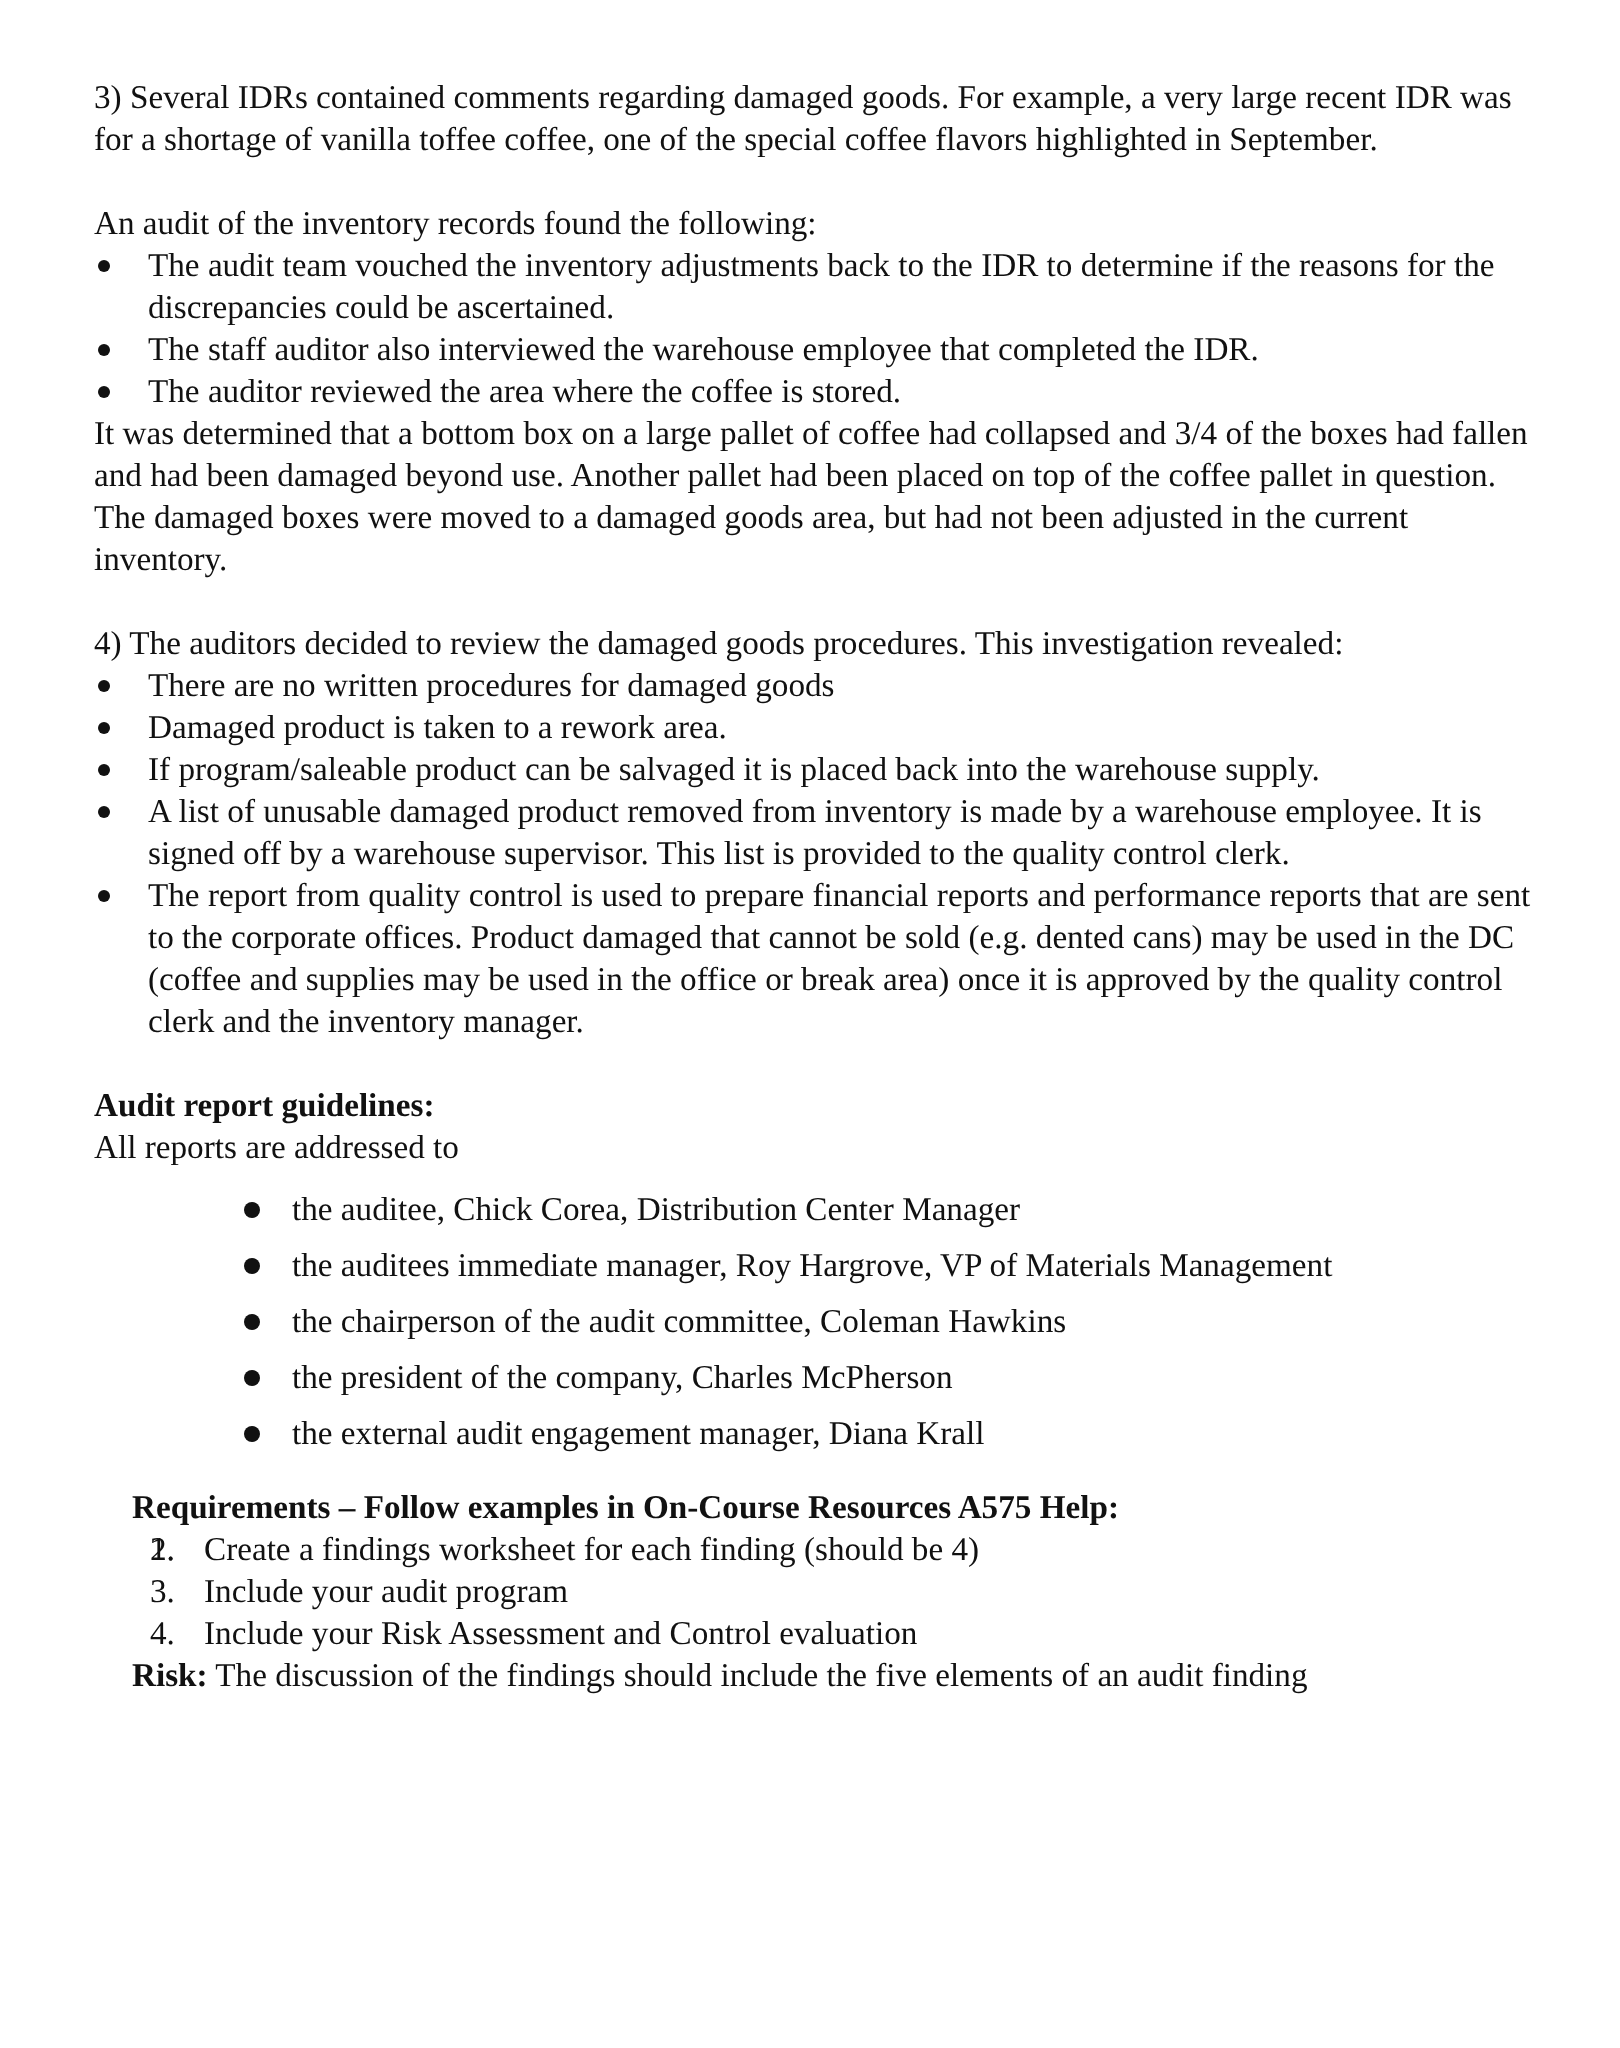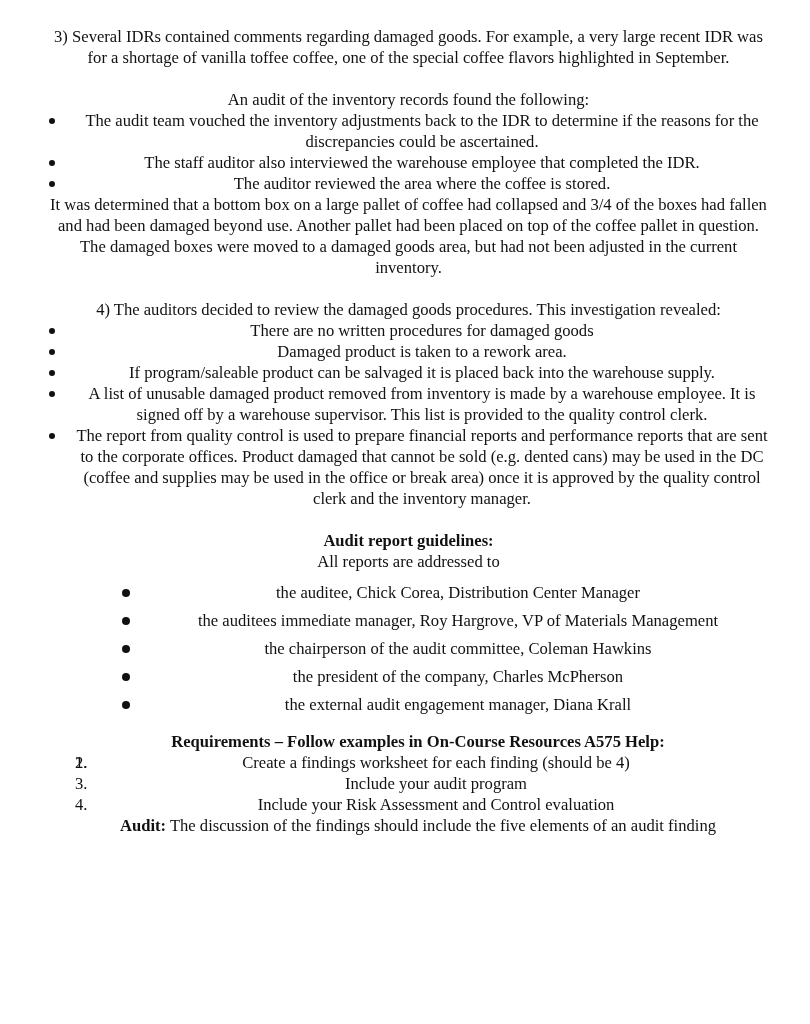--- a/index.html
+++ b/index.html
@@ -1,21 +1,21 @@
 <!DOCTYPE html>
 <html><head>
 <meta charset="utf-8">
 <style>
   html, body { margin: 0; padding: 0; background: #ffffff; }
   body {
     width: 810px; height: 1024px; overflow: hidden;
     font-family: "Liberation Serif", "DejaVu Serif", serif;
     font-size: 16.6px; line-height: 21px; color: #111111;
   }
-  .page { position: relative; padding: 26px 40px 0 47px; text-align: center; }
+  .page { position: relative; padding: 38px 40px 0 47px; }
   p { margin: 0; }
   .gap { height: 21px; }
   ul.bul { list-style: none; margin: 0; padding: 0; }
   ul.bul li { position: relative; padding-left: 27px; }
   ul.bul li::before {
     content: ""; position: absolute; left: 2px; top: 8px;
     width: 6px; height: 6px; border-radius: 50%; background: #111;
   }
   ul.addr { list-style: none; margin: 7px 0 0 0; padding: 0; }
   ul.addr li { position: relative; padding-left: 99px; height: 28px; line-height: 28px; }
@@ -66,15 +66,15 @@
   </ul>
   <div style="height:12px"></div>
 
   <p class="b">Requirements – Follow examples in On-Course Resources A575 Help:</p>
   <ol class="req">
     <li><span class="num">1.</span></li>
     <li><span class="num">2.</span><span>Create a findings worksheet for each finding (should be 4)</span></li>
     <li><span class="num">3.</span><span>Include your audit program</span></li>
     <li><span class="num">4.</span><span>Include your Risk Assessment and Control evaluation</span></li>
   </ol>
-  <p><span class="b">Audit:</span><span> The discussion of the findings should include the five elements of an audit finding</span></p>
+  <p><span class="b">Risk:</span><span> The discussion of the findings should include the five elements of an audit finding</span></p>
 
 </div>
 
 </body></html>

